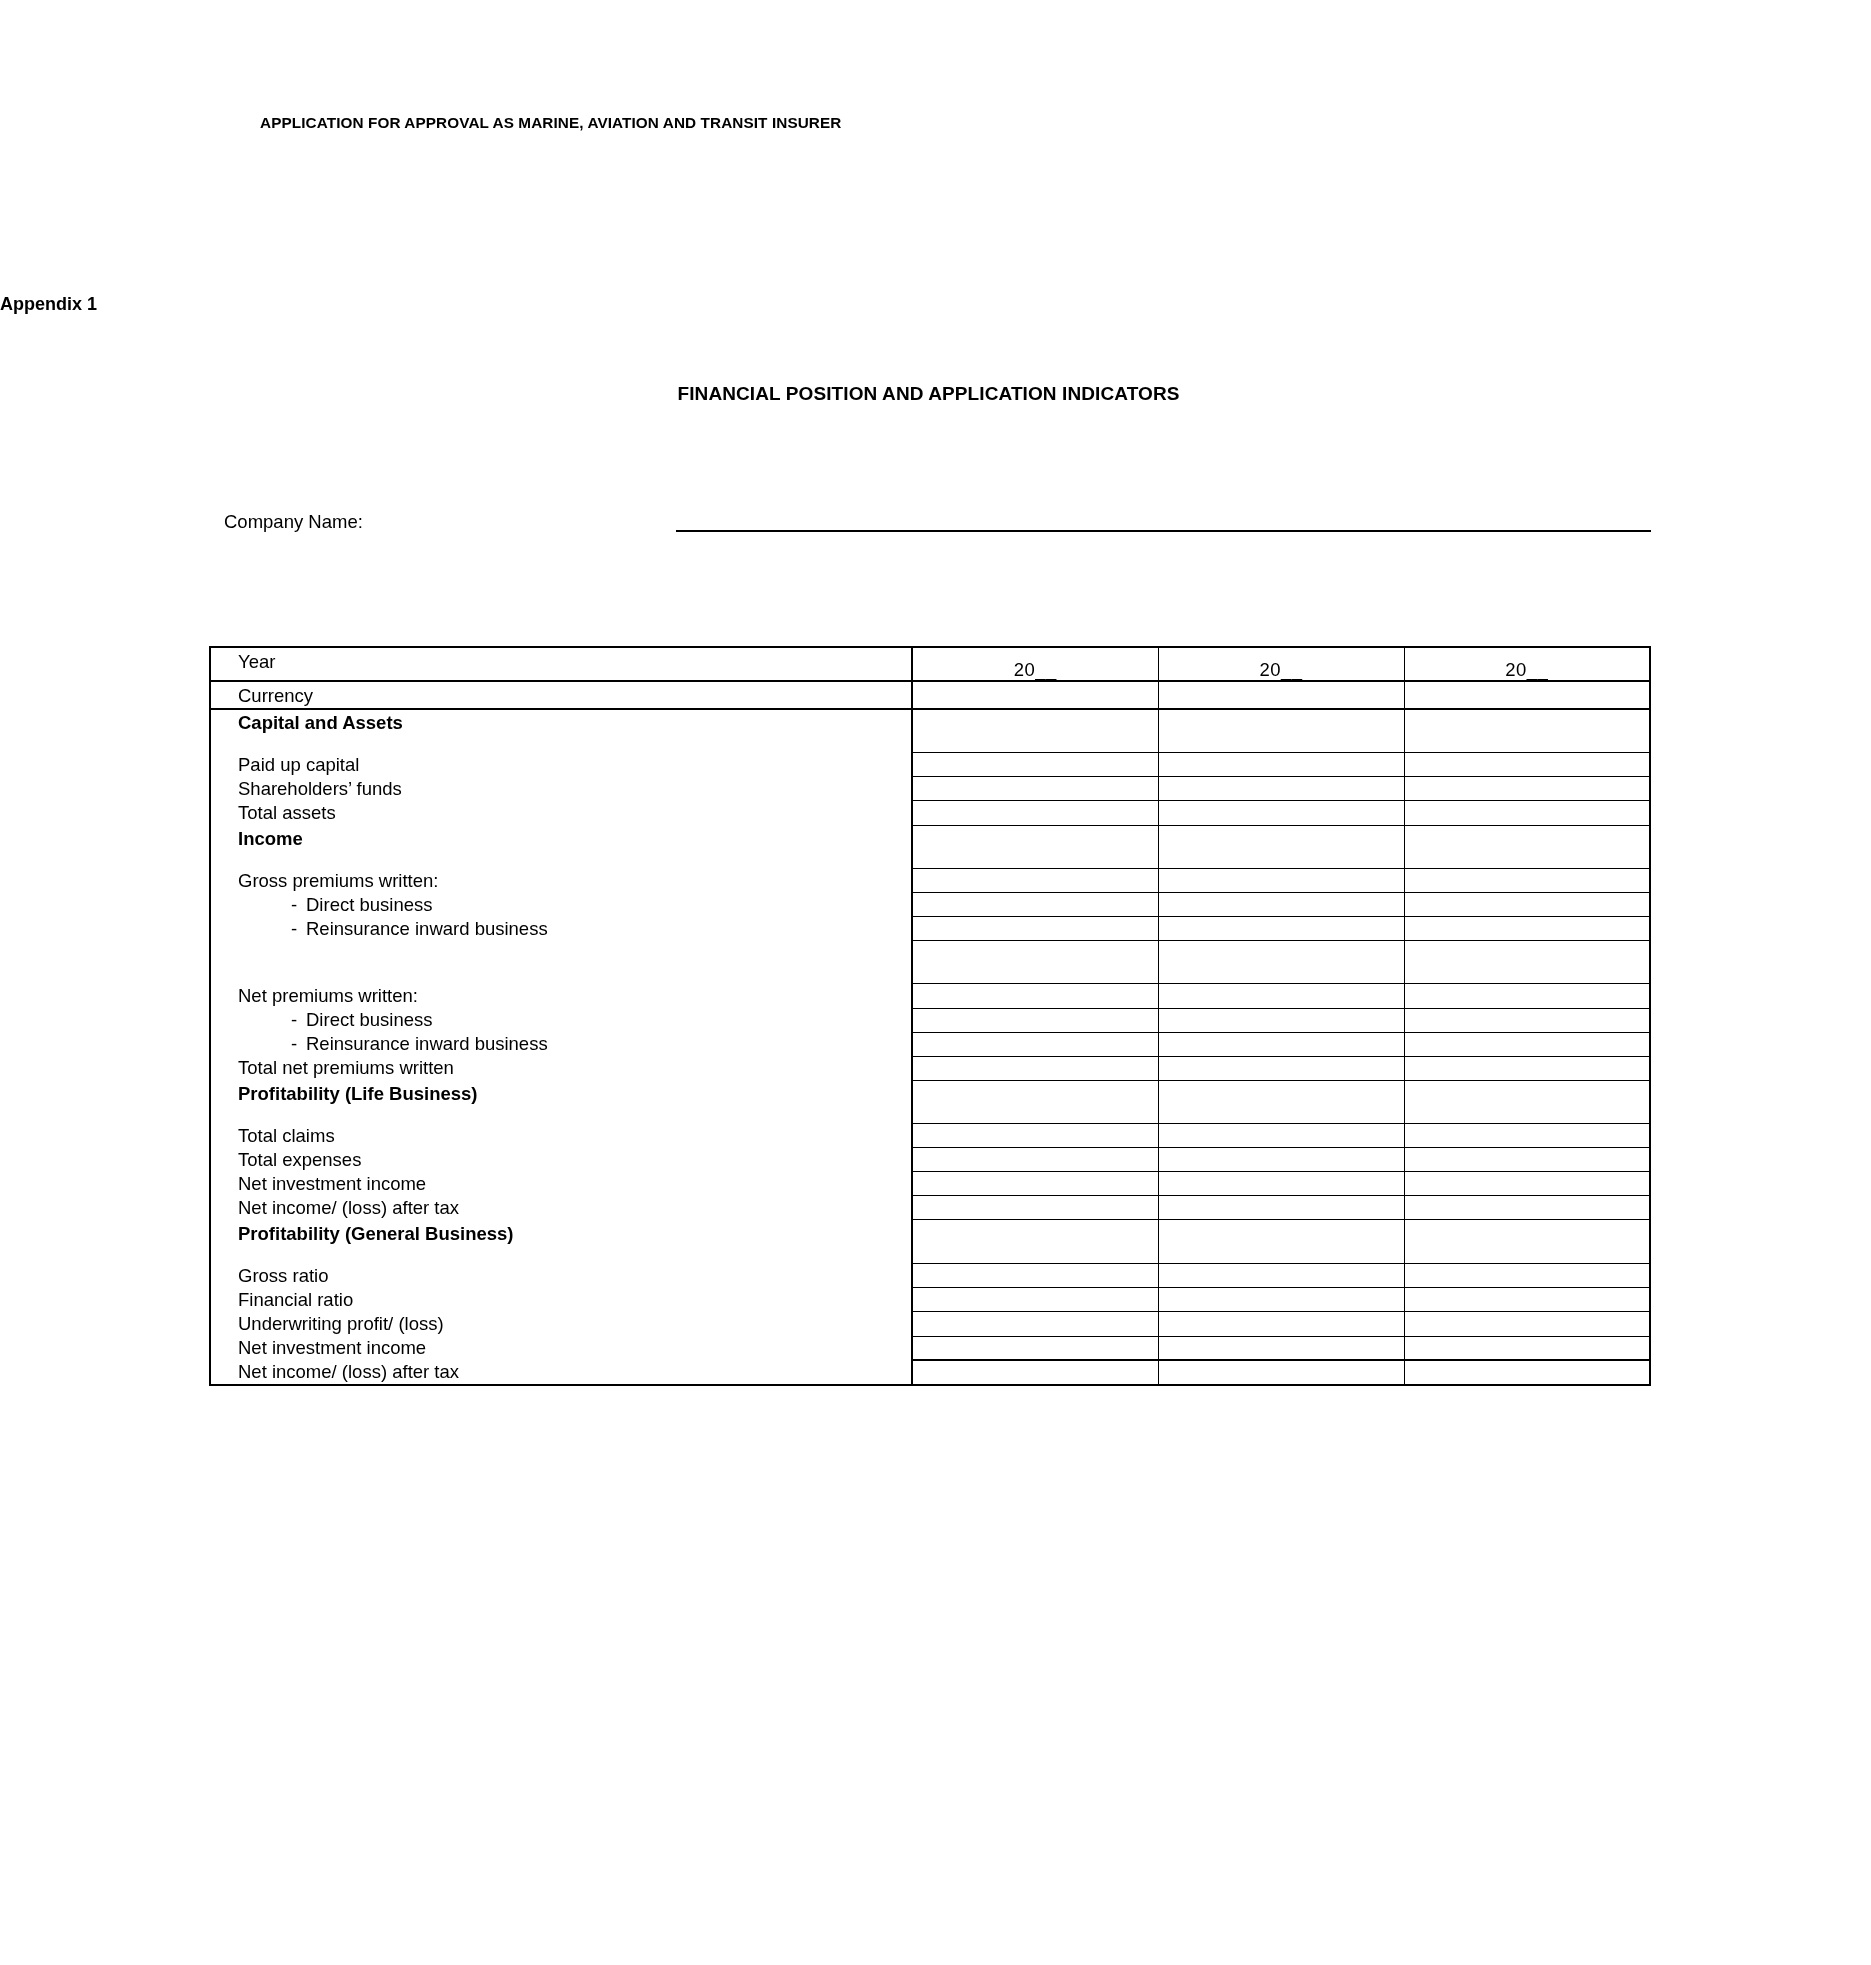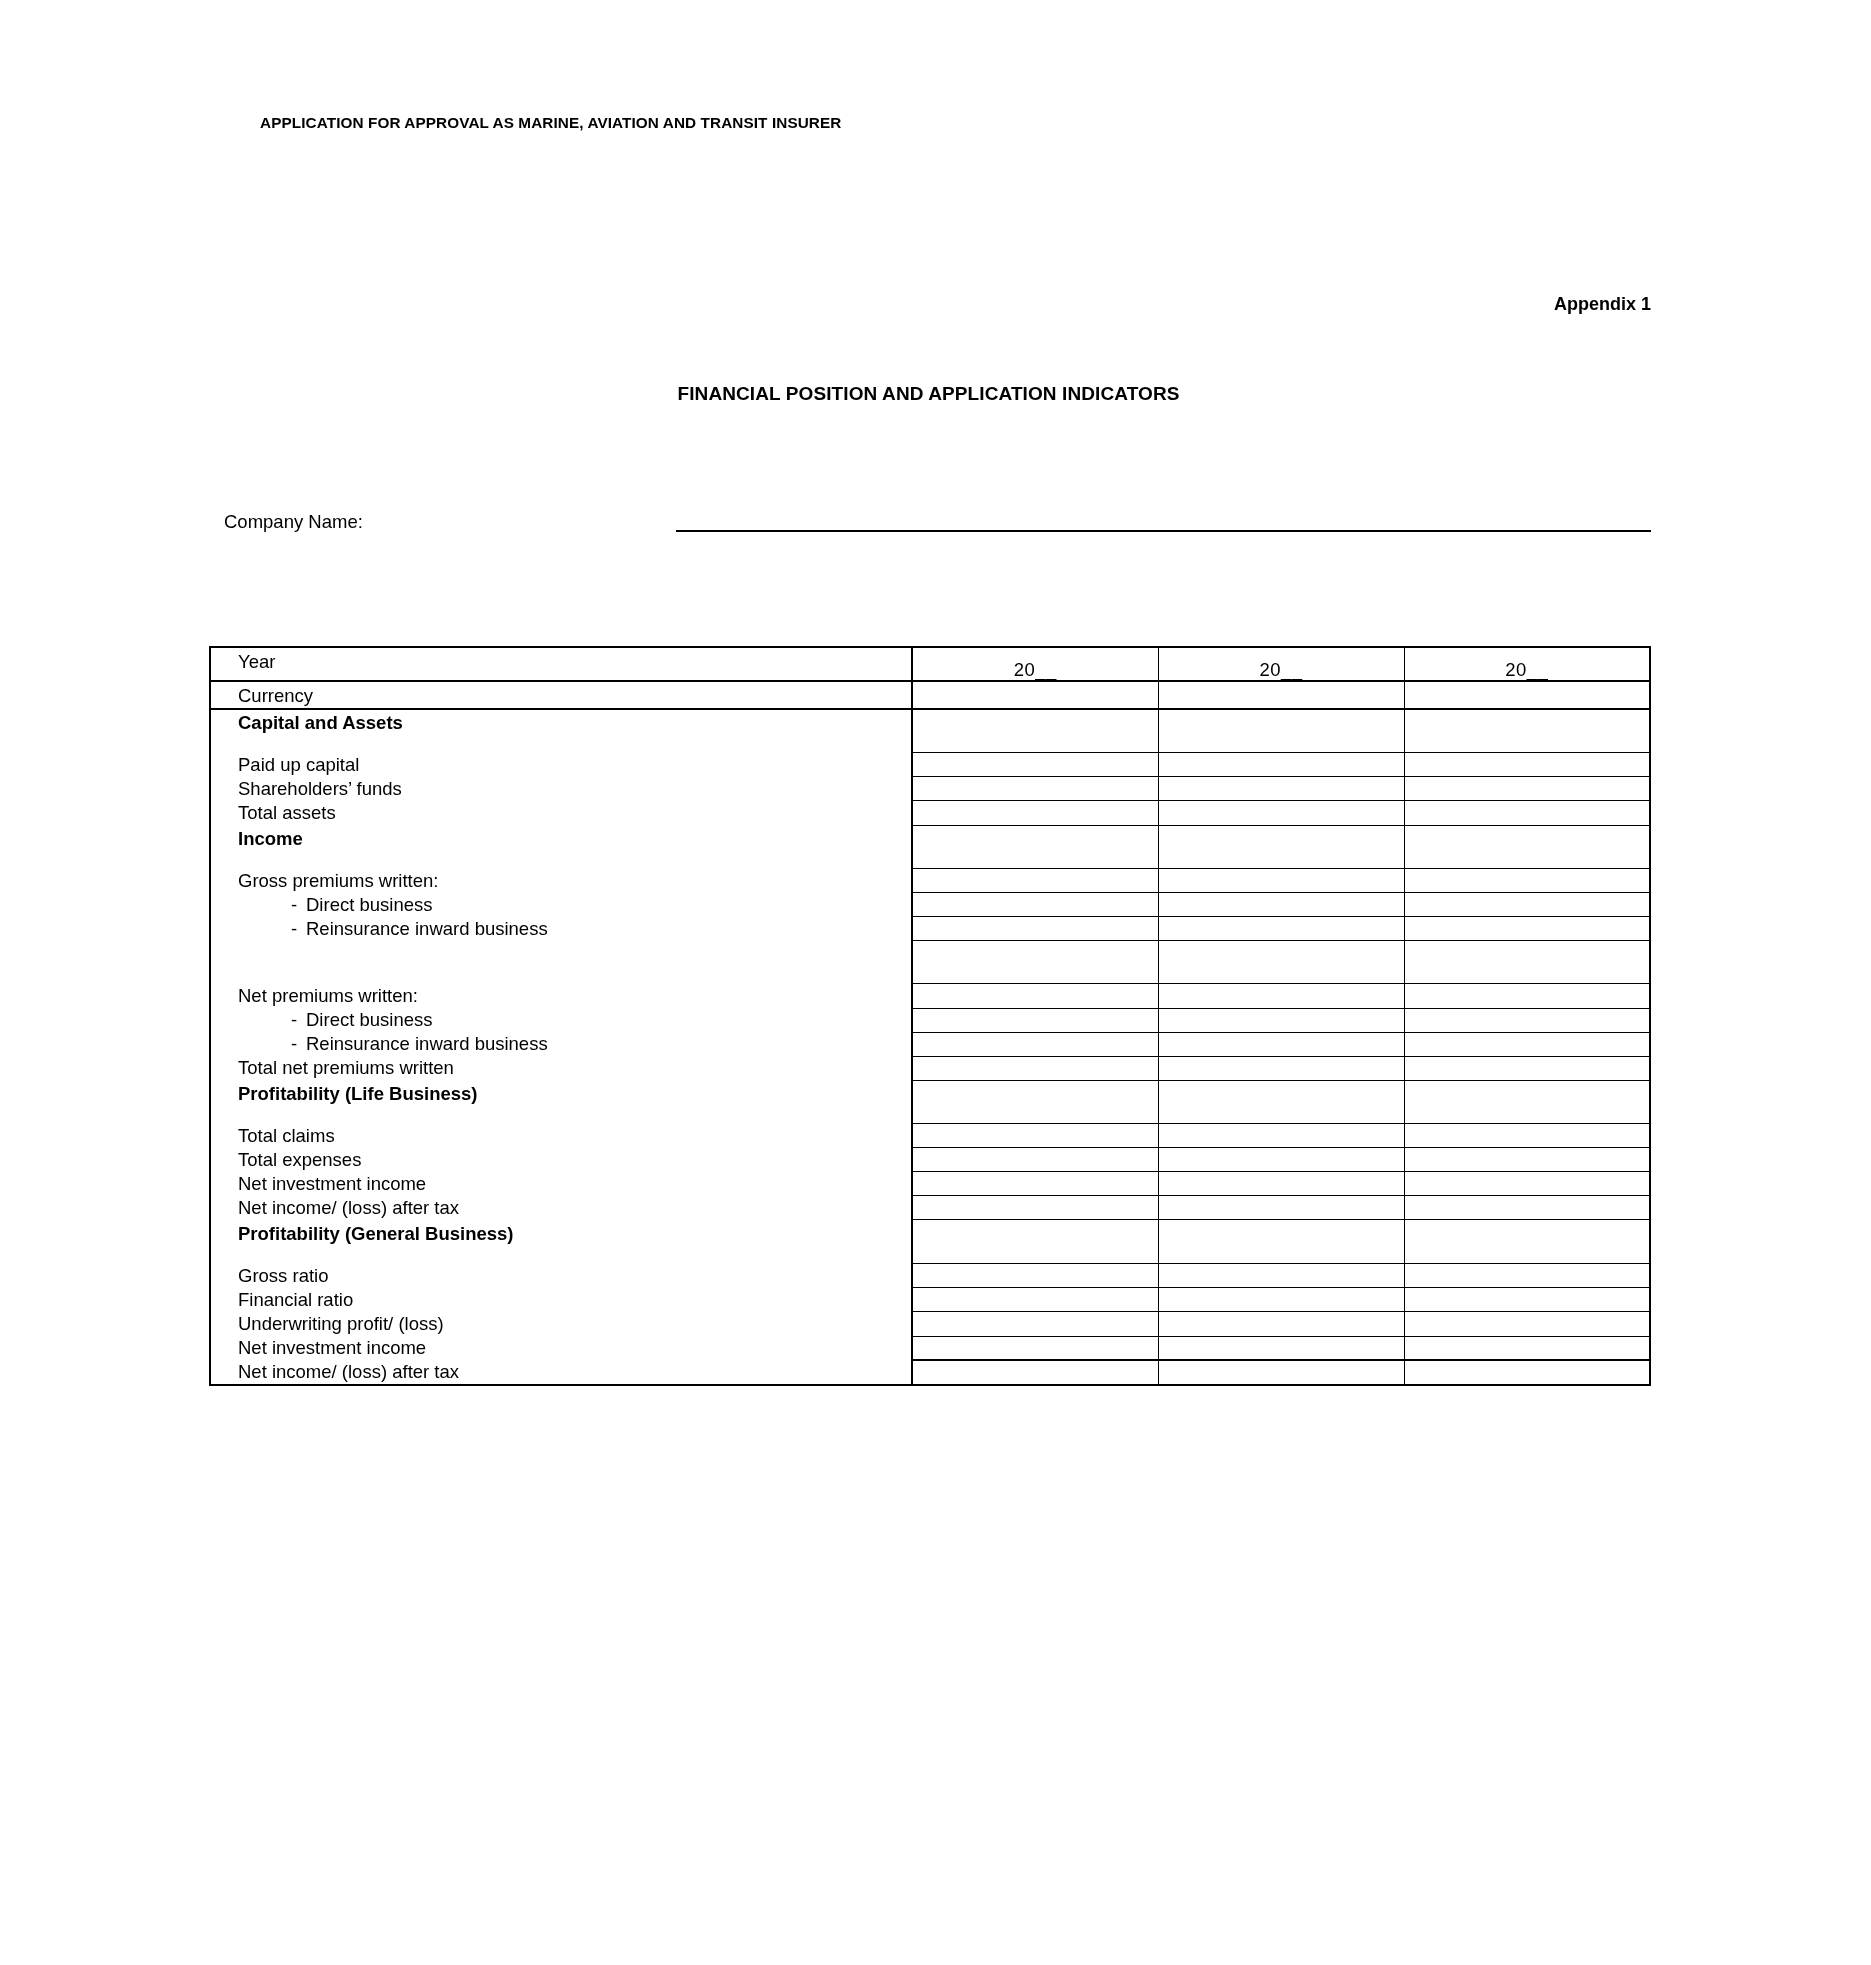--- a/index.html
+++ b/index.html
@@ -35,21 +35,21 @@
     white-space: nowrap;
     margin-left: 36px;
   }
 
   
   .appendix-label {
     position: absolute;
     left: 0px;
     top: 294px;
     width: 1651px;
-    text-align: right;
+    text-align: left;
     font-size: 18px;
     font-weight: bold;
     white-space: nowrap;
   }
 
   
   .doc-title {
     position: absolute;
     left: 209px;
     top: 383px;

